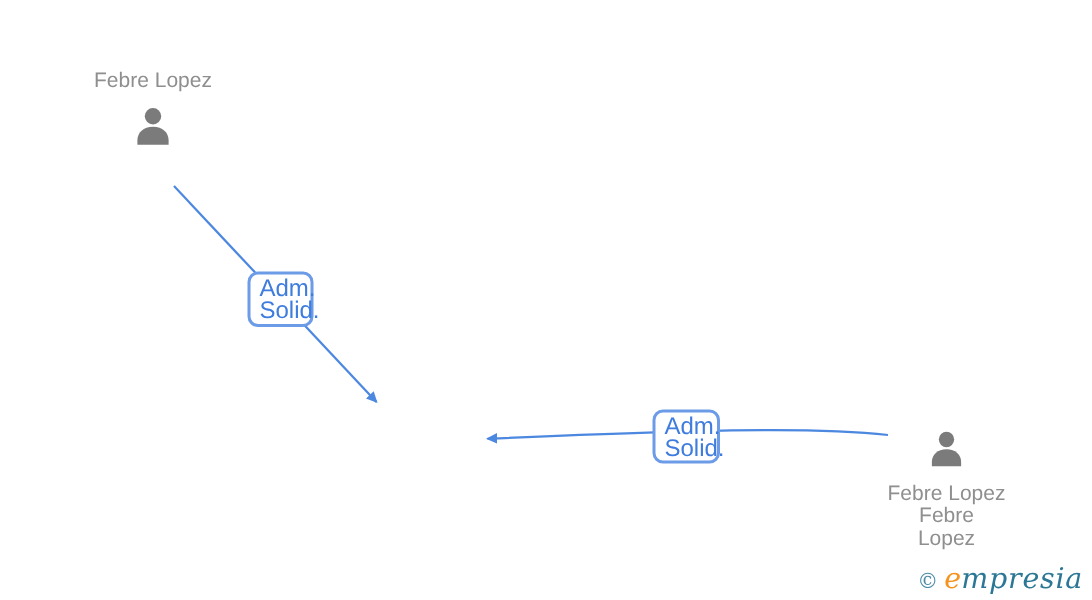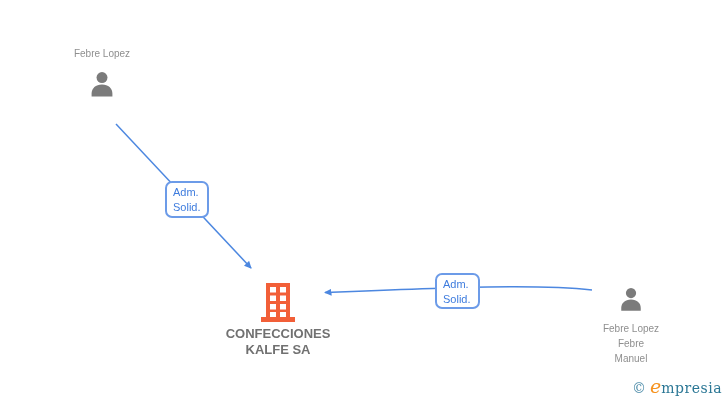--- a/index.html
+++ b/index.html
@@ -17,21 +17,21 @@
     width: 728px; height: 400px;
     z-index: 1;
   }
   .node {
     position: absolute;
     width: 140px;
     text-align: center;
     z-index: 2;
   }
   .person-name {
-    font-size: 10px;
+    font-size: 14px;
     line-height: 17px;
     color: #8f8f8f;
   }
   .person-name span { display: block; }
   .person-icon { display: block; margin: 7px auto 0; }
   .person-icon-top { display: block; margin: 0 auto 6px; }
   .company-name {
     font-size: 13px;
     line-height: 16px;
     font-weight: bold;
@@ -41,21 +41,21 @@
   .company-name span { display: block; }
   .building-icon { display: block; margin: 0 auto; }
   .edge-label {
     position: absolute;
     z-index: 3;
     box-sizing: border-box;
     background: #ffffff;
     border: 2px solid #6c9be8;
     border-radius: 7px;
     color: #3e7cde;
-    font-size: 11px;
+    font-size: 16px;
     line-height: 15px;
     padding: 2px 0 2px 6px;
     text-align: left;
   }
   .edge-label span { display: block; }
   .watermark {
     position: absolute;
     right: 6px;
     bottom: 3px;
     z-index: 2;
@@ -67,21 +67,22 @@
     color: #4d8ca9;
     font-style: normal;
     margin-right: 4px;
   }
   .wm-e {
     font-size: 19px;
     font-style: italic;
     color: #f6921e;
   }
   .wm-rest {
-    font-size: 14px;
+    font-size: 19px;
+    font-style: italic;
     color: #2b7795;
     letter-spacing: 0.5px;
   }
 </style>
 </head>
 <body>
 
 <div class="canvas">
 
   <svg class="edges-layer" viewBox="0 0 728 400">
@@ -97,48 +98,30 @@
   <div class="node" style="left:32px; top:45px;">
     <div class="person-name">
       <span>Febre Lopez</span>
     </div>
     <svg class="person-icon" width="32" height="32" viewBox="0 0 24 24">
       <circle cx="12" cy="6.4" r="4.1" fill="#7b7b7b"></circle>
       <path d="M12,11.6 C7.2,11.6 4.2,14.5 4.2,18.4 L4.2,20.6 L19.8,20.6 L19.8,18.4 C19.8,14.5 16.8,11.6 12,11.6 Z" fill="#7b7b7b"></path>
     </svg>
   </div>
 
-  <div class="node" style="left:208px; top:281px;">
-    <svg class="building-icon" width="40" height="42" viewBox="0 0 40 42">
-      <rect x="8" y="2" width="24" height="37" fill="#f25f38"></rect>
-      <rect x="3" y="36" width="34" height="5" fill="#f25f38"></rect>
-      <rect x="12" y="6" width="6" height="5.5" fill="#ffffff"></rect>
-      <rect x="22" y="6" width="6" height="5.5" fill="#ffffff"></rect>
-      <rect x="12" y="14.5" width="6" height="5.5" fill="#ffffff"></rect>
-      <rect x="22" y="14.5" width="6" height="5.5" fill="#ffffff"></rect>
-      <rect x="12" y="23" width="6" height="5.5" fill="#ffffff"></rect>
-      <rect x="22" y="23" width="6" height="5.5" fill="#ffffff"></rect>
-      <rect x="12" y="31" width="6" height="5" fill="#ffffff"></rect>
-      <rect x="22" y="31" width="6" height="5" fill="#ffffff"></rect>
-    </svg>
-    <div class="company-name">
-      <span>CONFECCIONES</span>
-      <span>KALFE SA</span>
-    </div>
-  </div>
 
   <div class="node" style="left:561px; top:285px;">
     <svg class="person-icon-top" width="30" height="30" viewBox="0 0 24 24">
       <circle cx="12" cy="6.4" r="4.1" fill="#7b7b7b"></circle>
       <path d="M12,11.6 C7.2,11.6 4.2,14.5 4.2,18.4 L4.2,20.6 L19.8,20.6 L19.8,18.4 C19.8,14.5 16.8,11.6 12,11.6 Z" fill="#7b7b7b"></path>
     </svg>
     <div class="person-name" style="line-height:15px;">
       <span>Febre Lopez</span>
       <span>Febre</span>
-      <span>Manuel</span>
+      <span>Lopez</span>
     </div>
   </div>
 
   <div class="edge-label" style="left:165px; top:181px; width:44px; height:37px;">
     <span>Adm.</span>
     <span>Solid.</span>
   </div>
 
   <div class="edge-label" style="left:435px; top:273px; width:45px; height:36px;">
     <span>Adm.</span>

